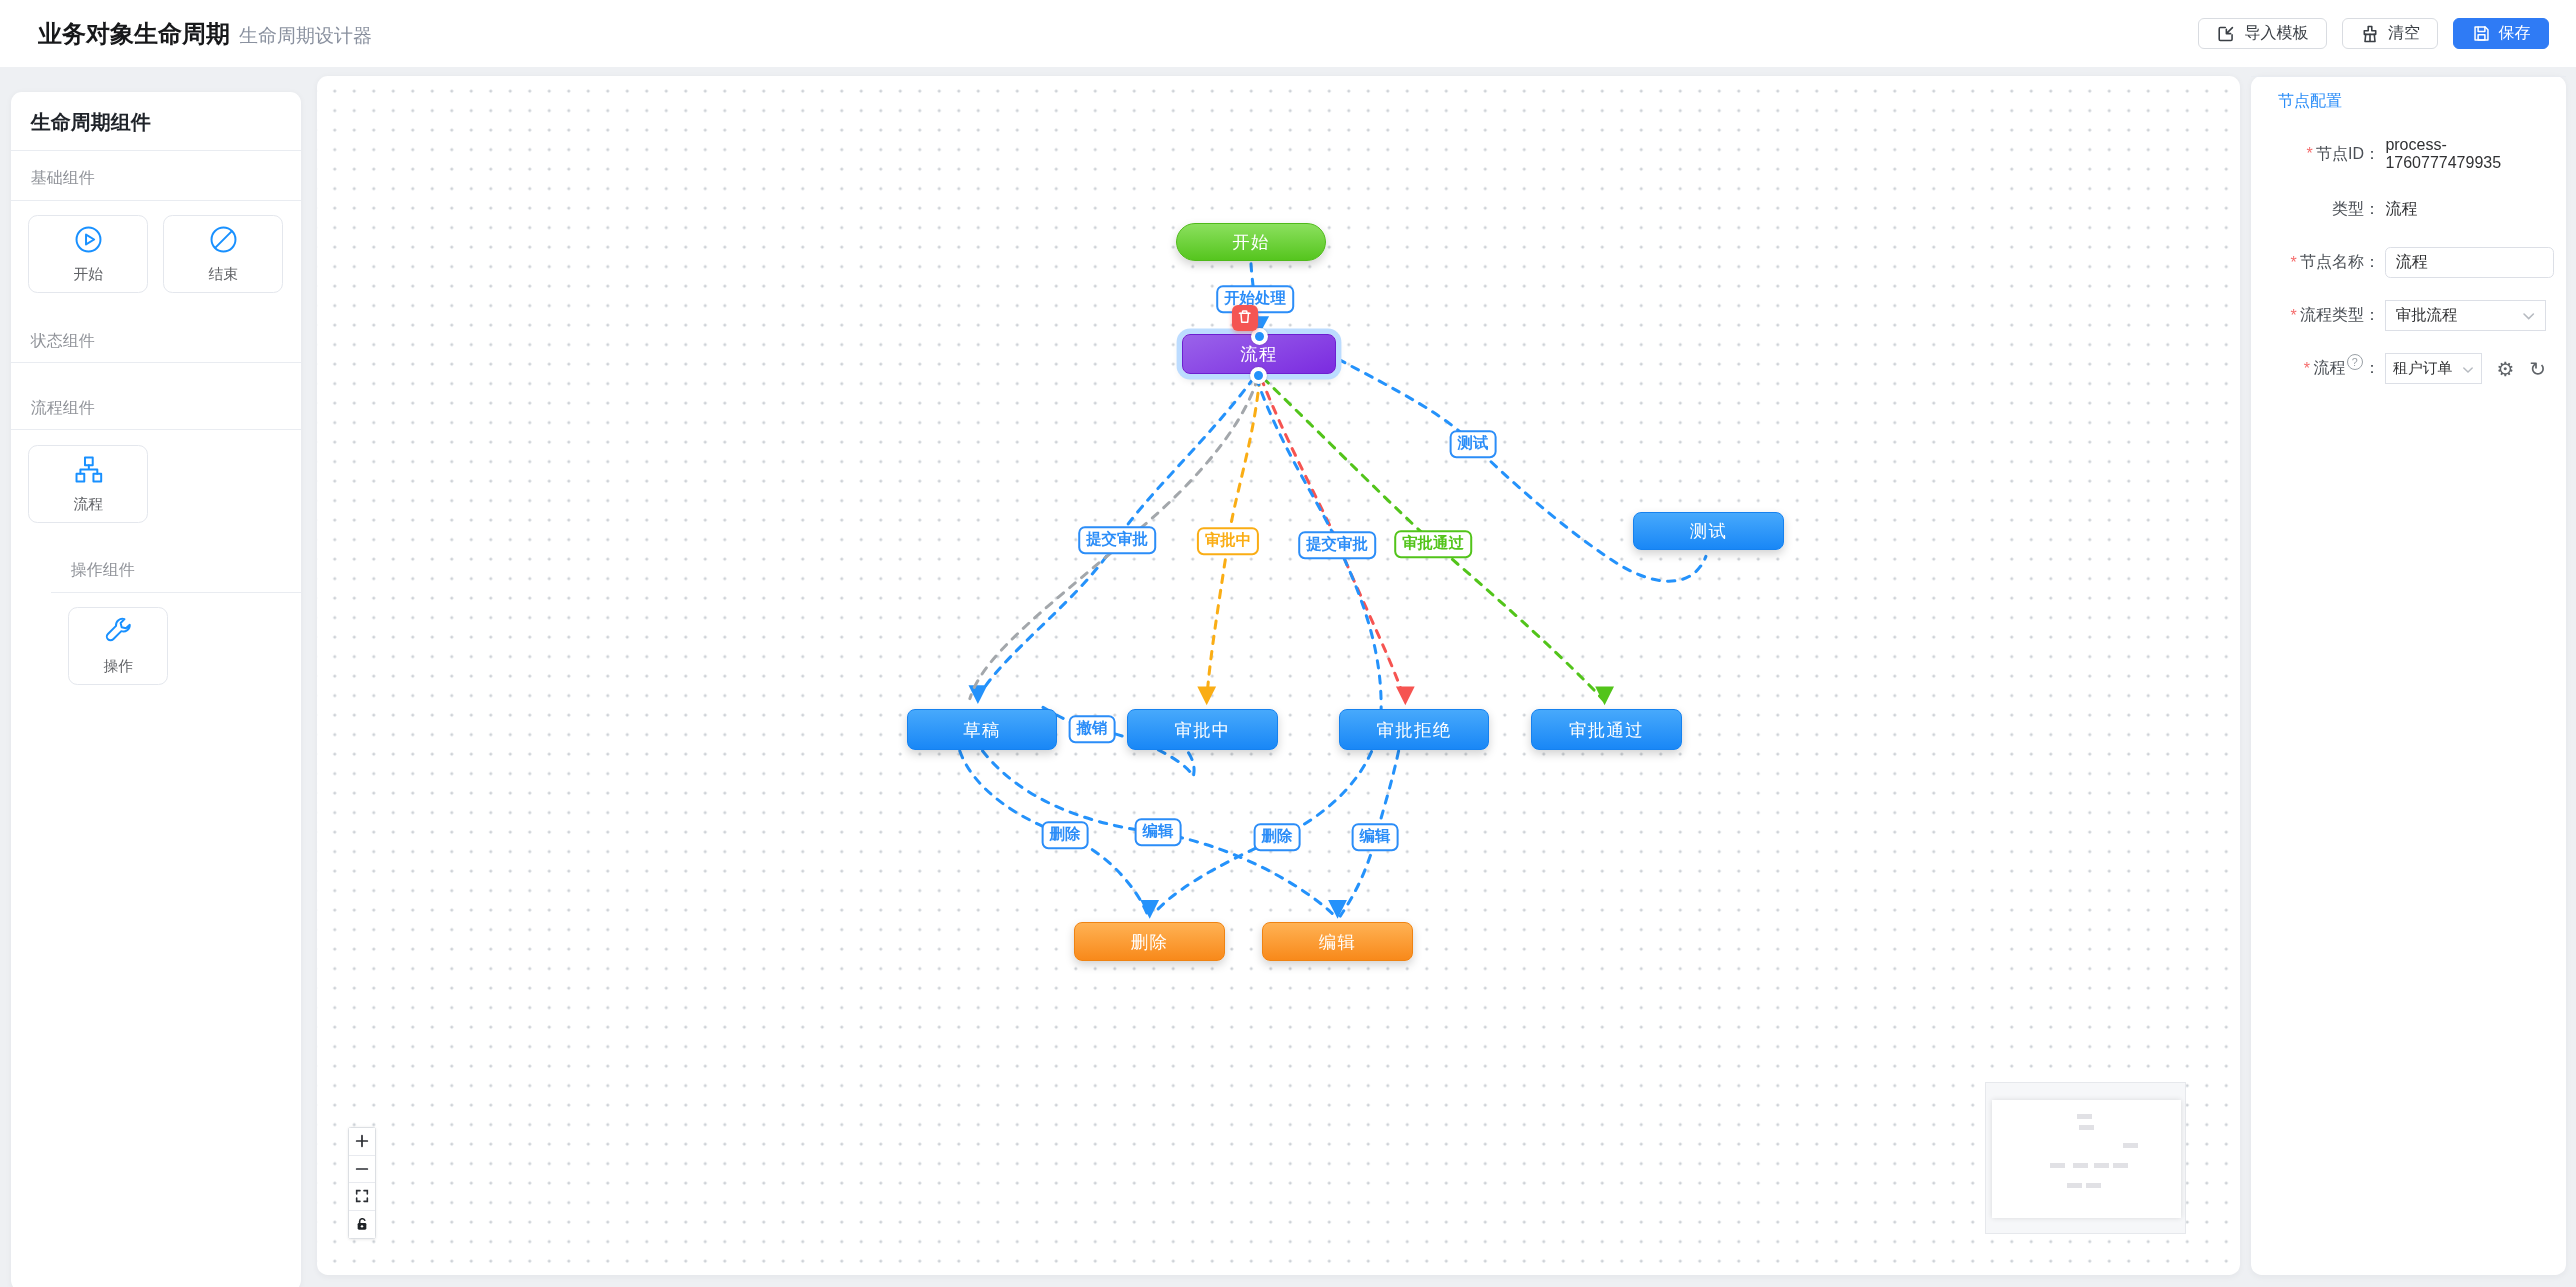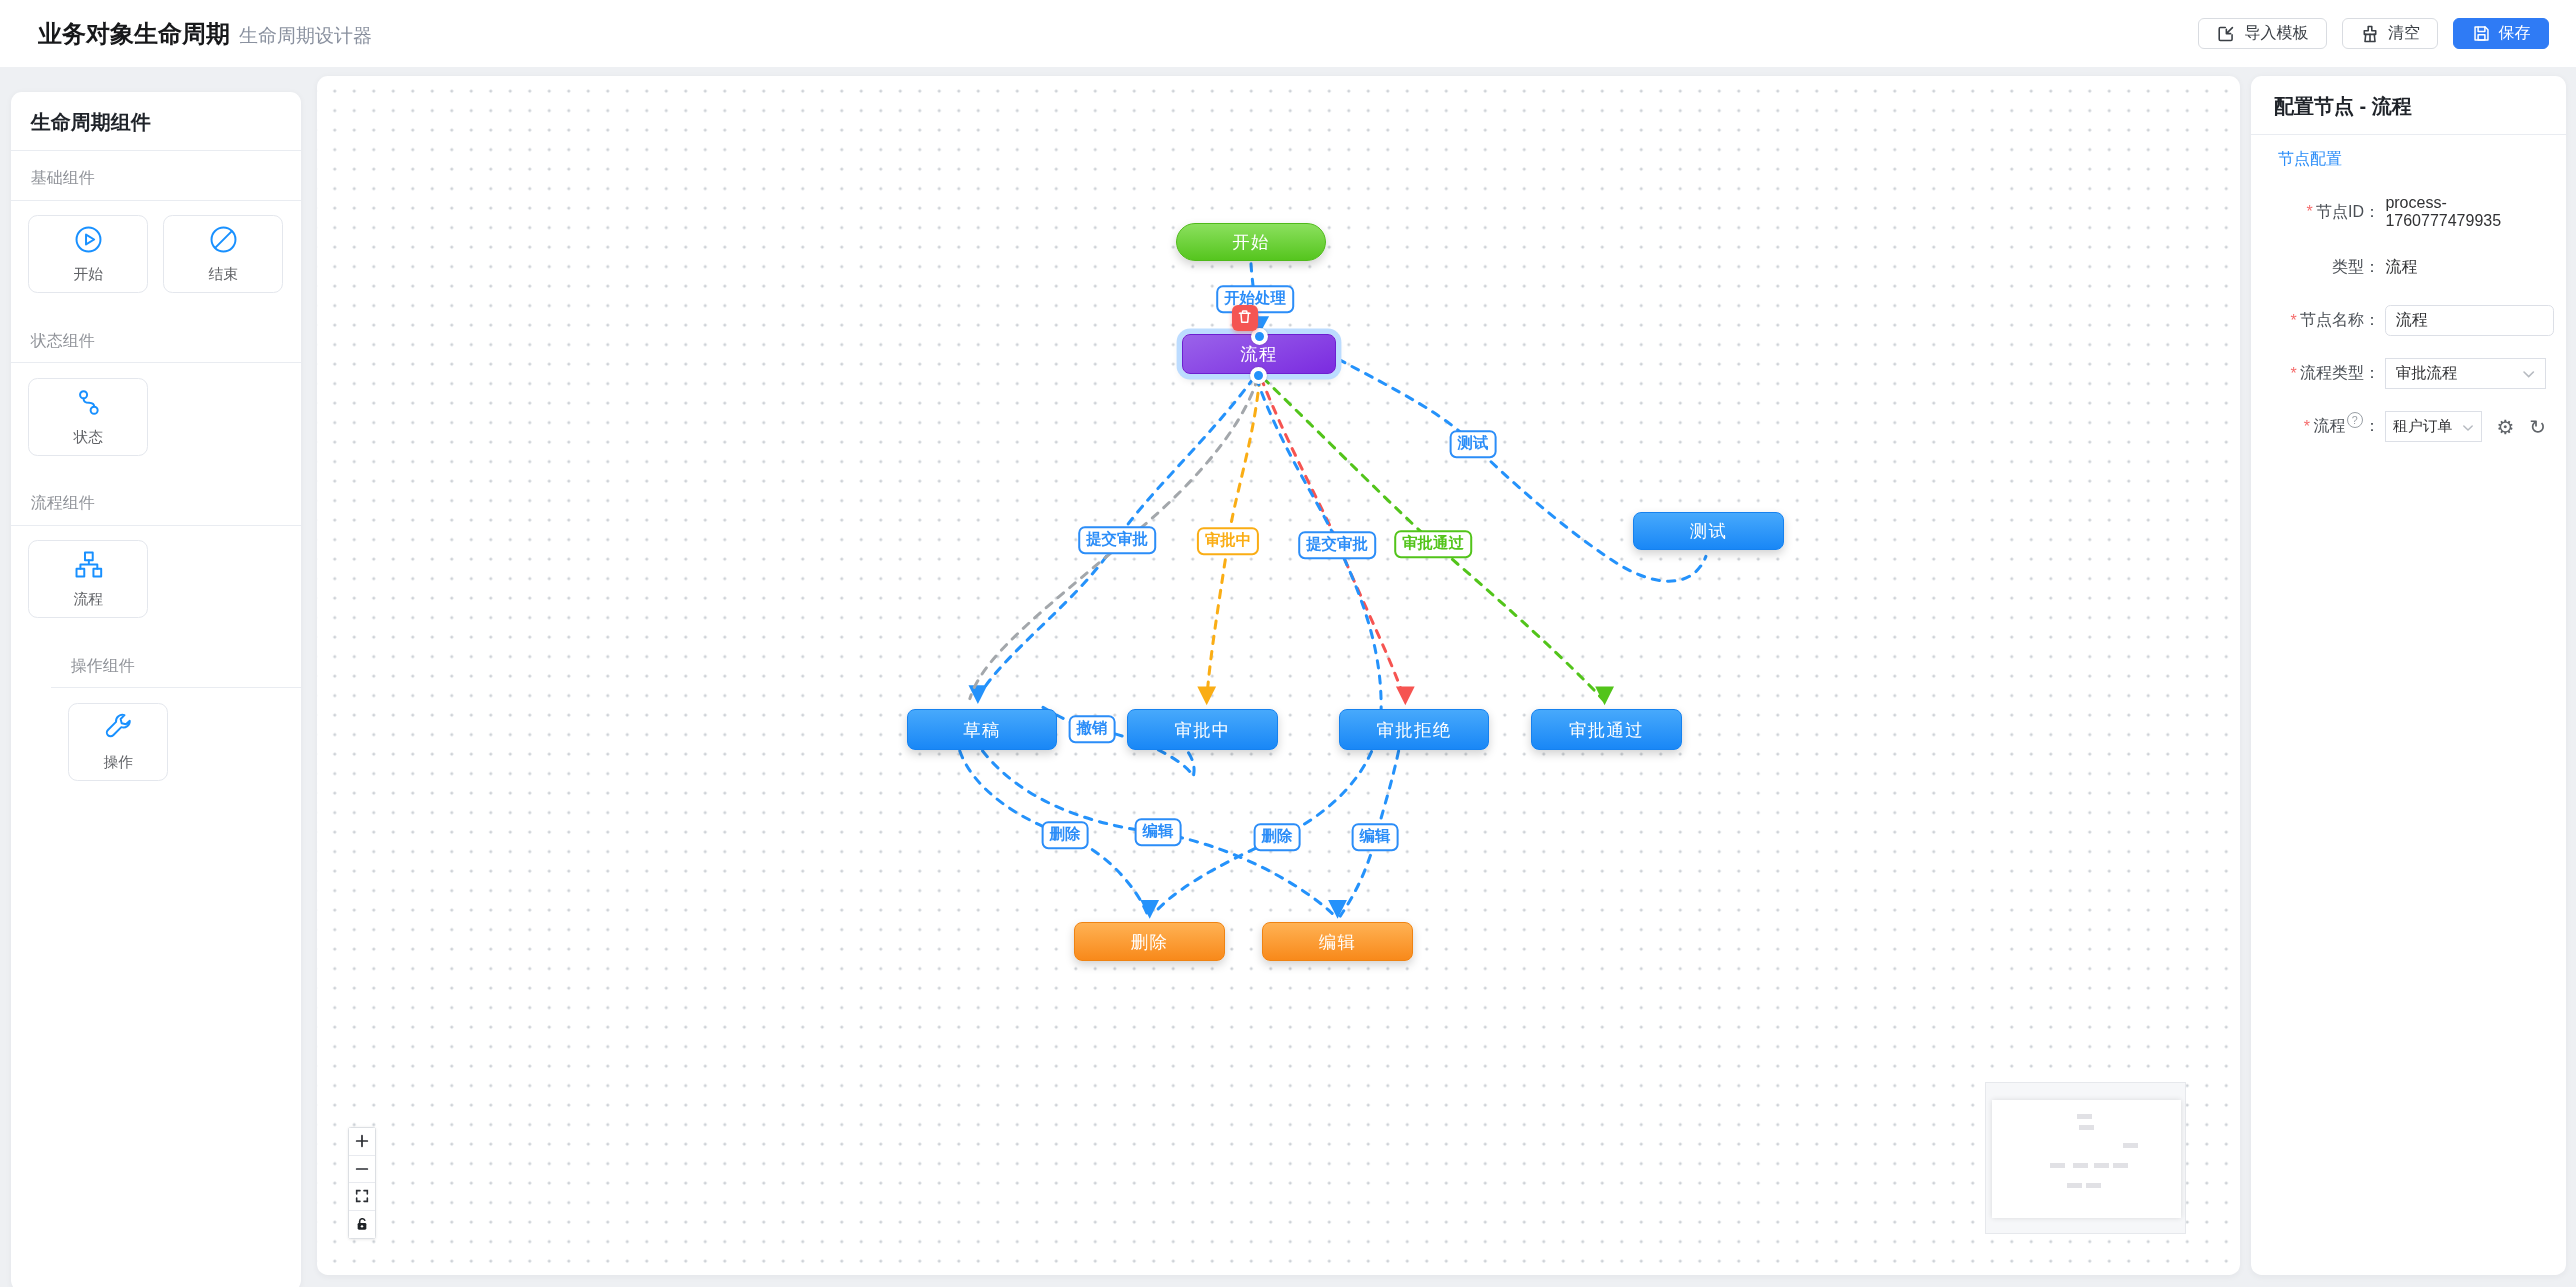--- a/index.html
+++ b/index.html
@@ -170,32 +170,20 @@
           </svg>
         </span>
         <span class="lbl">结束</span>
       </div>
     </div>
   </div>
 
   <div class="section" style="margin-top:17.4px;">
     <div class="section-label">状态组件</div>
     <div class="divider"></div>
-    <div class="items">
-      <div class="item-card">
-        <span>
-          <svg class="icon-blue" width="31" height="31" viewBox="0 0 44 44">
-            <circle cx="15" cy="11" r="5"></circle>
-              <circle cx="30" cy="33" r="5"></circle>
-            <path d="M15 16.5 C15 27, 30 18, 30 27.5"></path>
-          </svg>
-        </span>
-        <span class="lbl">状态</span>
-      </div>
-    </div>
   </div>
 
   <div class="section" style="margin-top:17.4px;">
     <div class="section-label">流程组件</div>
     <div class="divider"></div>
     <div class="items">
       <div class="item-card">
         <span>
           <svg class="icon-blue" width="31" height="31" viewBox="0 0 44 44">
             <rect x="17" y="5" width="11" height="11"></rect>
@@ -328,21 +316,20 @@
     <div class="mm-node" style="left:64px;  top:80px;"></div>
     <div class="mm-node" style="left:87px; top:80px;"></div>
     <div class="mm-node" style="left:108px; top:80px;"></div>
     <div class="mm-node" style="left:127px; top:80px;"></div>
     <div class="mm-node" style="left:81px; top:100px;"></div>
     <div class="mm-node" style="left:100px; top:100px;"></div>
   </div>
 </div>
 
 <div class="card rpanel">
-  <div class="rp-title">配置节点 - 流程</div>
   <div class="divider"></div>
   <span class="rp-tab">节点配置</span>
 
   <div class="form">
     <div class="prow">
       <span class="plabel">
         <span class="req">*</span>
         <span>节点ID</span>
           <span>：</span>
       </span>

